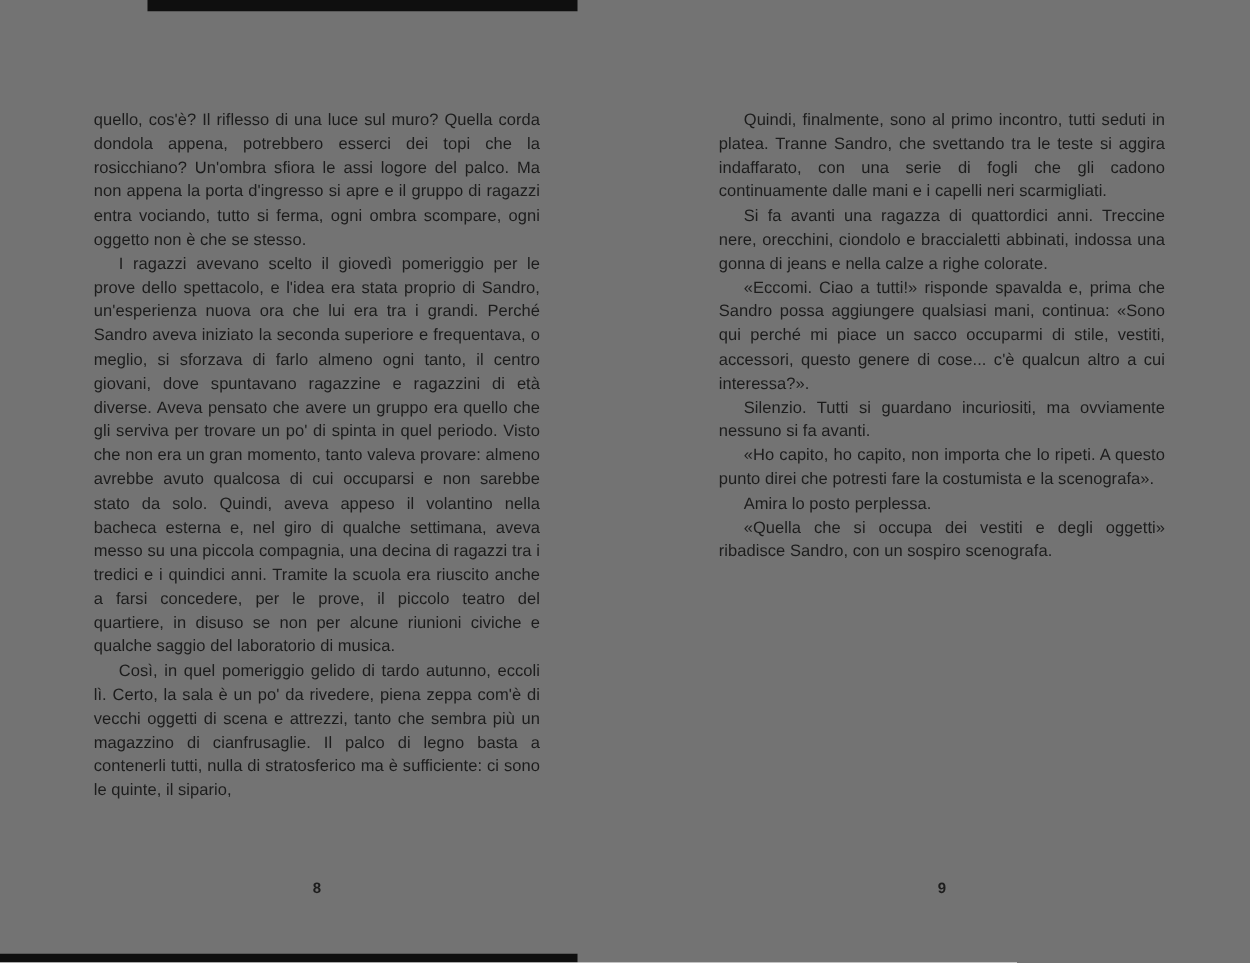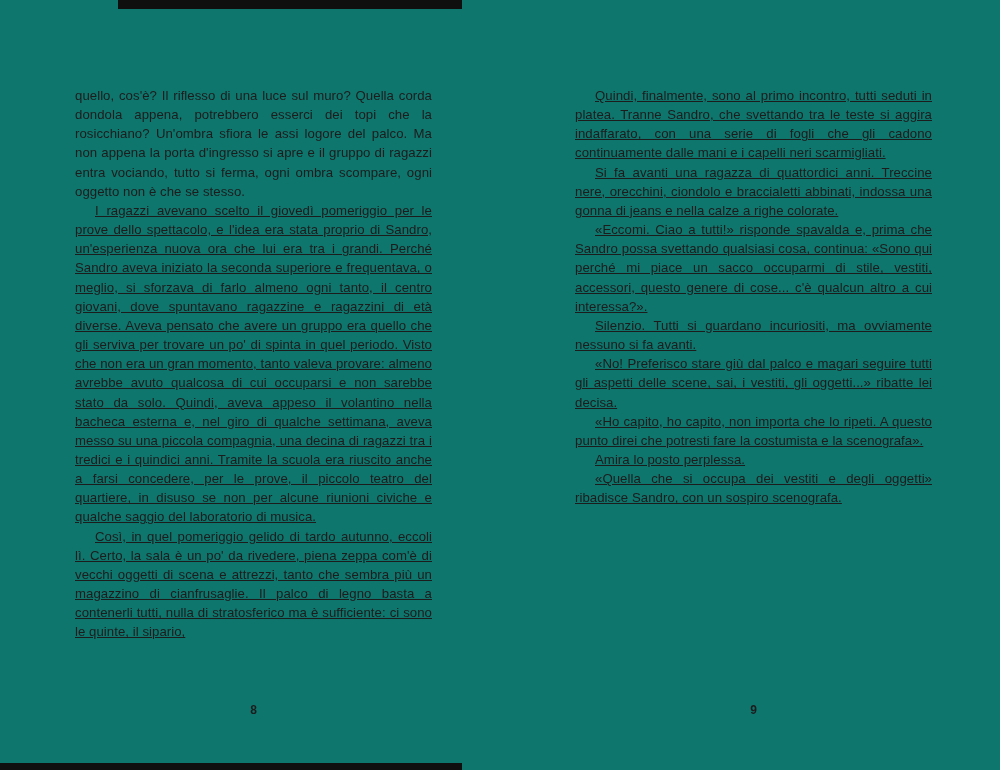--- a/index.html
+++ b/index.html
@@ -4,21 +4,21 @@
 <style>
   html, body {
     margin: 0;
     padding: 0;
     background: #ffffff;
   }
   .spread {
     position: relative;
     width: 1000px;
     height: 770px;
-    background: #0f766e;
+    background: #737373;
     overflow: hidden;
     font-family: "Liberation Sans", "DejaVu Sans", sans-serif;
     color: #1c1c1c;
   }
   .edge-bar {
     position: absolute;
     background: #0f0f0f;
   }
   .edge-bar.top {
     left: 118px; top: 0; width: 344px; height: 9px;
@@ -37,21 +37,20 @@
     margin: 0;
     font-size: 13.2px;
     line-height: 19.15px;
     text-align: justify;
     -webkit-hyphens: auto;
     hyphens: auto;
     letter-spacing: 0.05px;
   }
   .text-block p.indent {
     text-indent: 20px;
-    text-decoration: underline;
   }
   .page-number {
     position: absolute;
     top: 703px;
     width: 357px;
     text-align: center;
     font-size: 12px;
     font-weight: 700;
     color: #1c1c1c;
   }
@@ -70,23 +69,22 @@
     <p>quello, cos'è? Il riflesso di una luce sul muro? Quella corda dondola appena, potrebbero esserci dei topi che la rosicchiano? Un'ombra sfiora le assi logore del palco. Ma non appena la porta d'ingresso si apre e il gruppo di ragazzi entra vociando, tutto si ferma, ogni ombra scompare, ogni oggetto non è che se stesso.</p>
     <p class="indent">I ragazzi avevano scelto il giovedì pomeriggio per le prove dello spettacolo, e l'idea era stata proprio di Sandro, un'esperienza nuova ora che lui era tra i grandi. Perché Sandro aveva iniziato la seconda superiore e frequentava, o meglio, si sforzava di farlo almeno ogni tanto, il centro giovani, dove spuntavano ragazzine e ragazzini di età diverse. Aveva pensato che avere un gruppo era quello che gli serviva per trovare un po' di spinta in quel periodo. Visto che non era un gran momento, tanto valeva provare: almeno avrebbe avuto qualcosa di cui occuparsi e non sarebbe stato da solo. Quindi, aveva appeso il volantino nella bacheca esterna e, nel giro di qualche settimana, aveva messo su una piccola compagnia, una decina di ragazzi tra i tredici e i quindici anni. Tramite la scuola era riuscito anche a farsi concedere, per le prove, il piccolo teatro del quartiere, in disuso se non per alcune riunioni civiche e qualche saggio del laboratorio di musica.</p>
     <p class="indent">Così, in quel pomeriggio gelido di tardo autunno, eccoli lì. Certo, la sala è un po' da rivedere, piena zeppa com'è di vecchi oggetti di scena e attrezzi, tanto che sembra più un magazzino di cianfrusaglie. Il palco di legno basta a contenerli tutti, nulla di stratosferico ma è sufficiente: ci sono le quinte, il sipario,</p>
   </div>
 
   <div class="page-number left">8</div>
 
   <div class="text-block right">
     <p class="indent">Quindi, finalmente, sono al primo incontro, tutti seduti in platea. Tranne Sandro, che svettando tra le teste si aggira indaffarato, con una serie di fogli che gli cadono continuamente dalle mani e i capelli neri scarmigliati.</p>
     <p class="indent">Si fa avanti una ragazza di quattordici anni. Treccine nere, orecchini, ciondolo e braccialetti abbinati, indossa una gonna di jeans e nella calze a righe colorate.</p>
-    <p class="indent">«Eccomi. Ciao a tutti!» risponde spavalda e, prima che Sandro possa svettando qualsiasi cosa, continua: «Sono qui perché mi piace un sacco occuparmi di stile, vestiti, accessori, questo genere di cose... c'è qualcun altro a cui interessa?».</p>
+    <p class="indent">«Eccomi. Ciao a tutti!» risponde spavalda e, prima che Sandro possa aggiungere qualsiasi mani, continua: «Sono qui perché mi piace un sacco occuparmi di stile, vestiti, accessori, questo genere di cose... c'è qualcun altro a cui interessa?».</p>
     <p class="indent">Silenzio. Tutti si guardano incuriositi, ma ovviamente nessuno si fa avanti.</p>
-    <p class="indent">«No! Preferisco stare giù dal palco e magari seguire tutti gli aspetti delle scene, sai, i vestiti, gli oggetti...» ribatte lei decisa.</p>
     <p class="indent">«Ho capito, ho capito, non importa che lo ripeti. A questo punto direi che potresti fare la costumista e la scenografa».</p>
     <p class="indent">Amira lo posto perplessa.</p>
     <p class="indent">«Quella che si occupa dei vestiti e degli oggetti» ribadisce Sandro, con un sospiro scenografa.</p>
   </div>
 
   <div class="page-number right">9</div>
 
 </div>
 
 </body></html>

